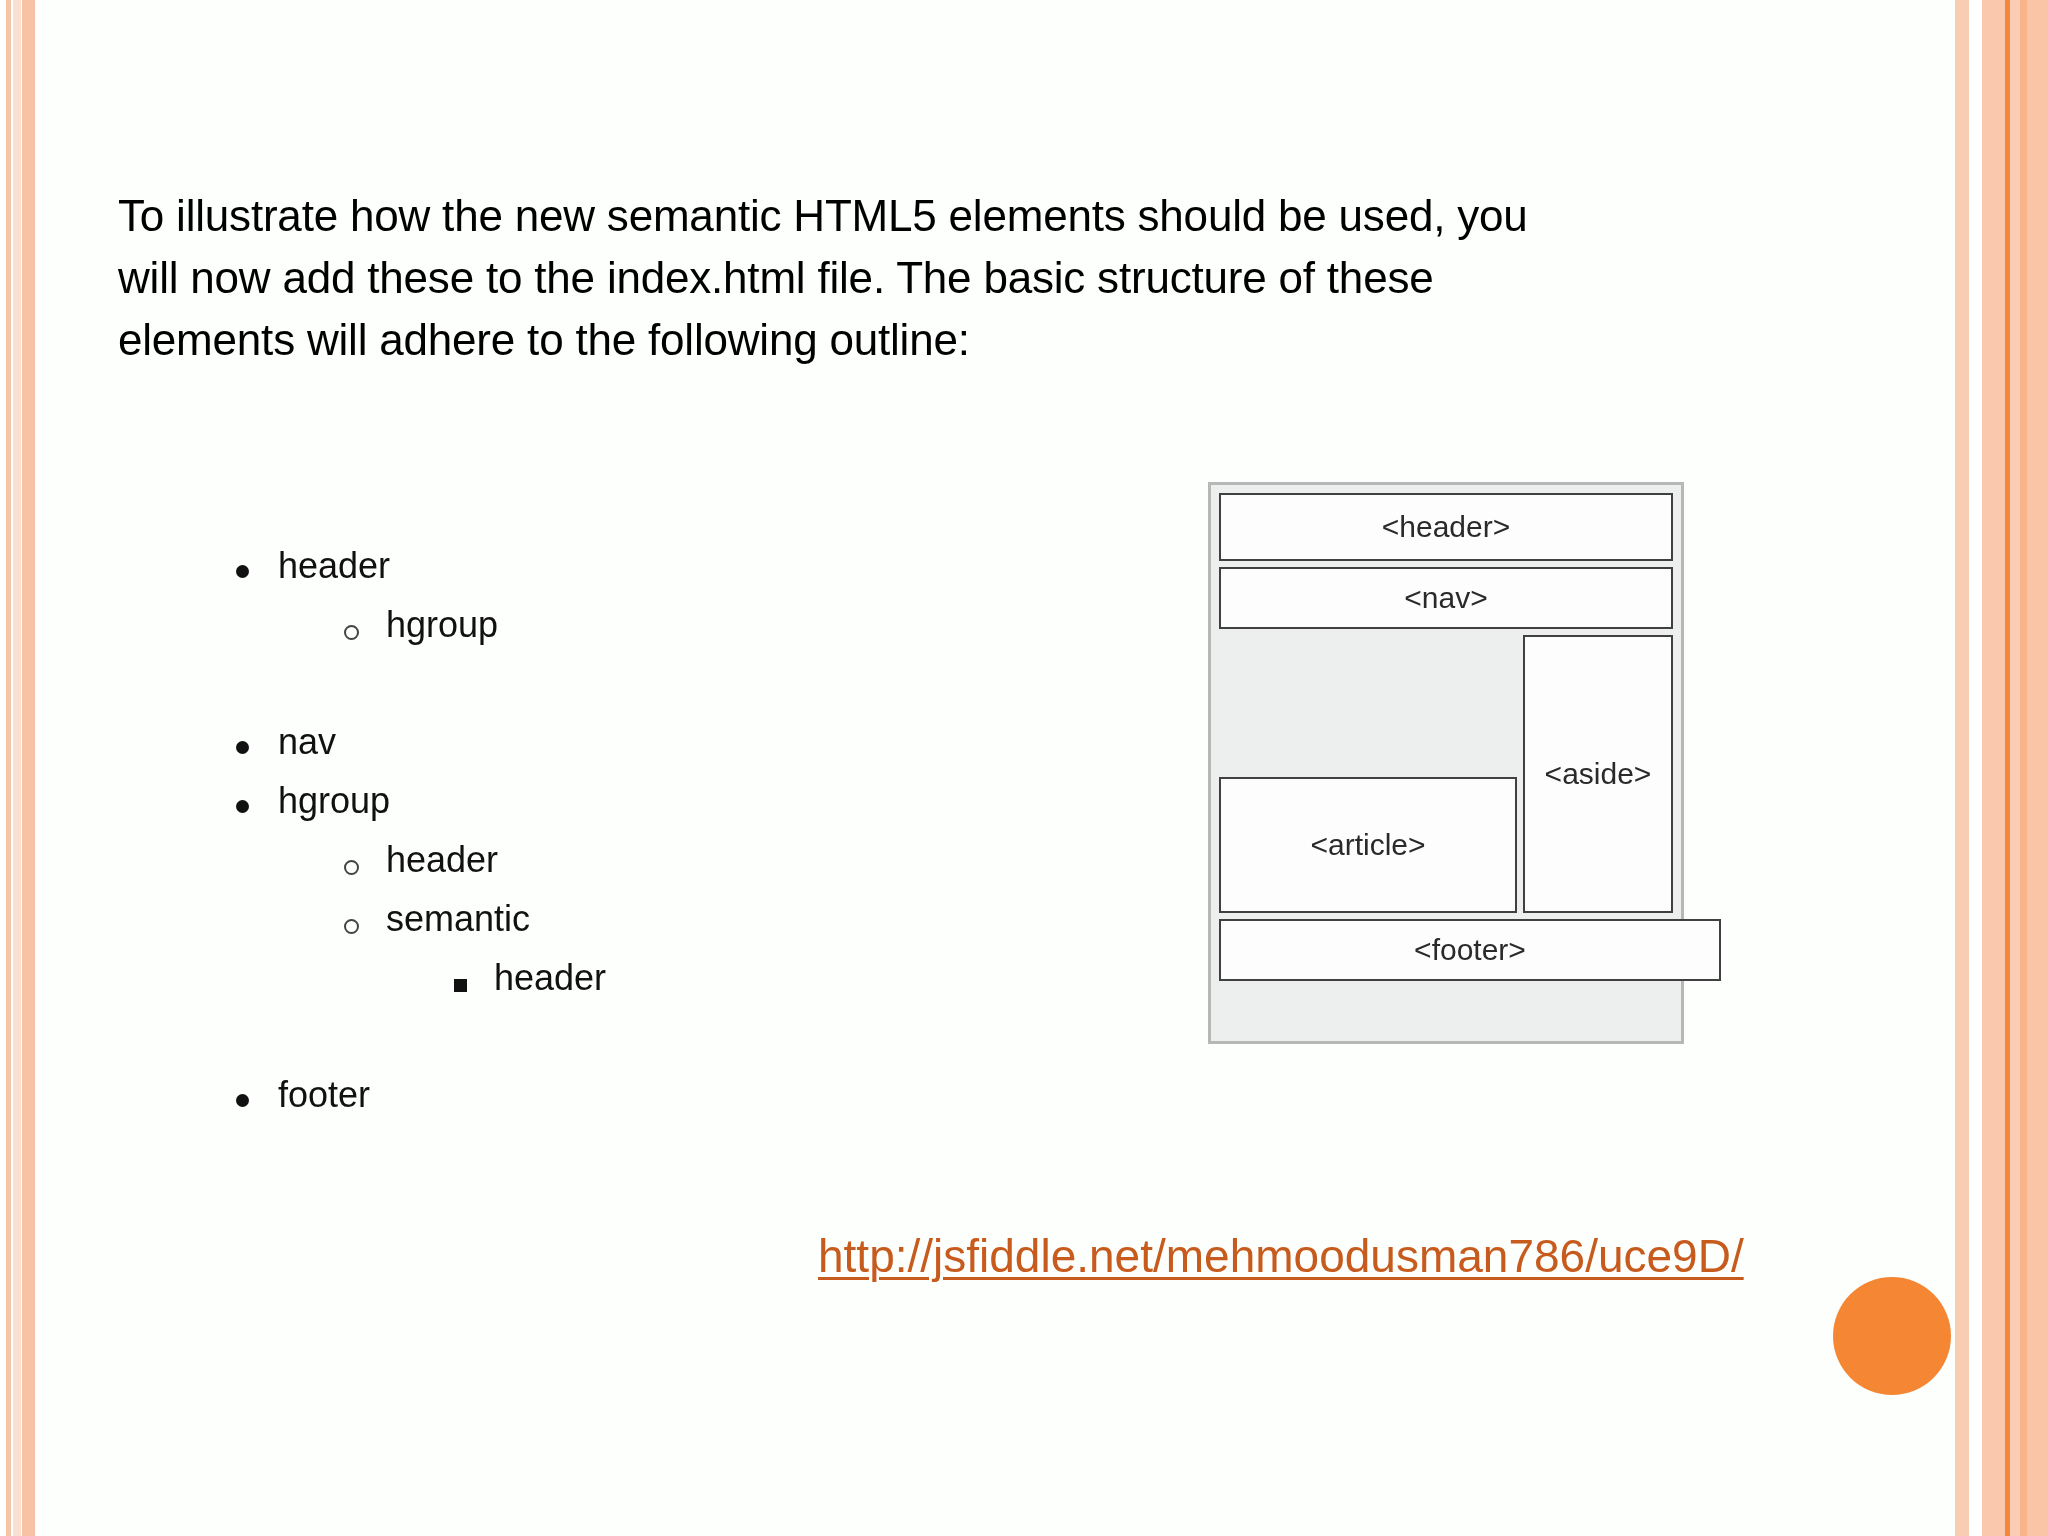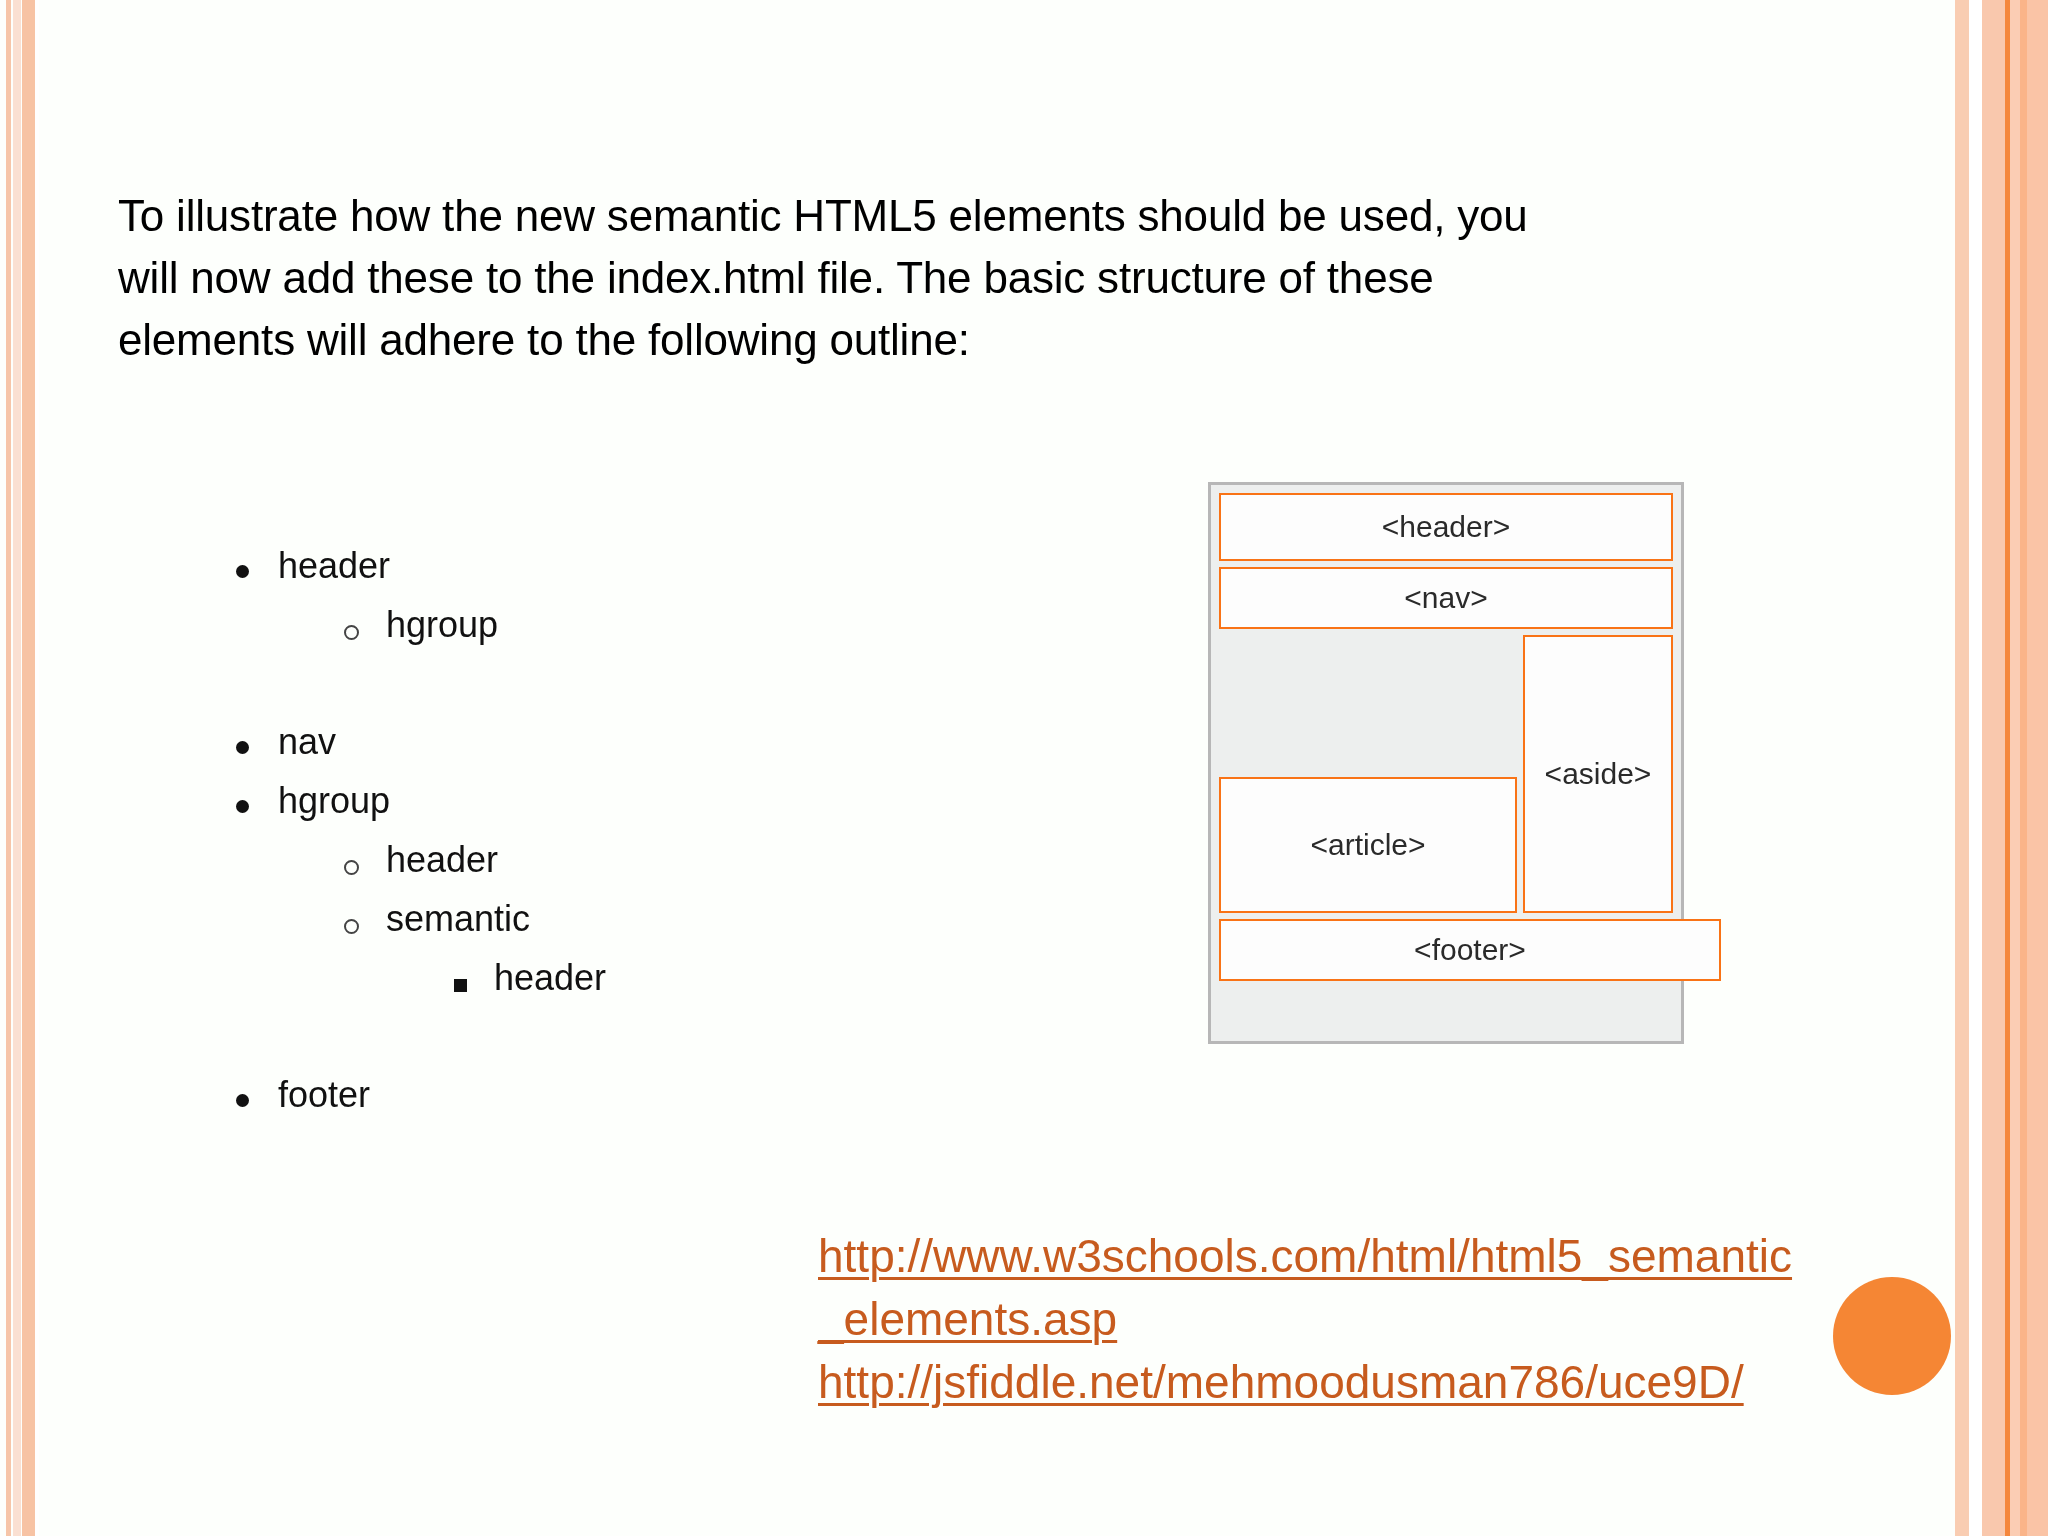--- a/index.html
+++ b/index.html
@@ -120,21 +120,21 @@
     top: 482px;
     width: 476px;
     height: 562px;
     border: 3px solid #B7B7B7;
     background: #EDEFEE;
     box-sizing: border-box;
     padding: 7px;
   }
   .dbox {
     position: absolute;
-    border: 2px solid #f97316;
+    border: 2px solid #404040;
     background: #FDFDFD;
     box-sizing: border-box;
     font-family: "Liberation Sans", sans-serif;
     font-size: 30px;
     color: #2A2A2A;
     display: flex;
     align-items: center;
     justify-content: center;
     text-align: center;
   }
@@ -248,20 +248,19 @@
 
     <div class="diagram">
       <div class="dbox d-header">&lt;header&gt;</div>
       <div class="dbox d-nav">&lt;nav&gt;</div>
       <div class="dbox d-article">&lt;article&gt;</div>
       <div class="dbox d-aside">&lt;aside&gt;</div>
       <div class="dbox d-footer">&lt;footer&gt;</div>
     </div>
 
     <div class="links">
-      <a href="#">http://www.w3schools.com/html/html5_semantic_elements.asp</a>
       <a href="#">http://jsfiddle.net/mehmoodusman786/uce9D/</a>
     </div>
 
     <div class="accent-circle"></div>
 
   </div>
 </div>
 
 </body></html>

